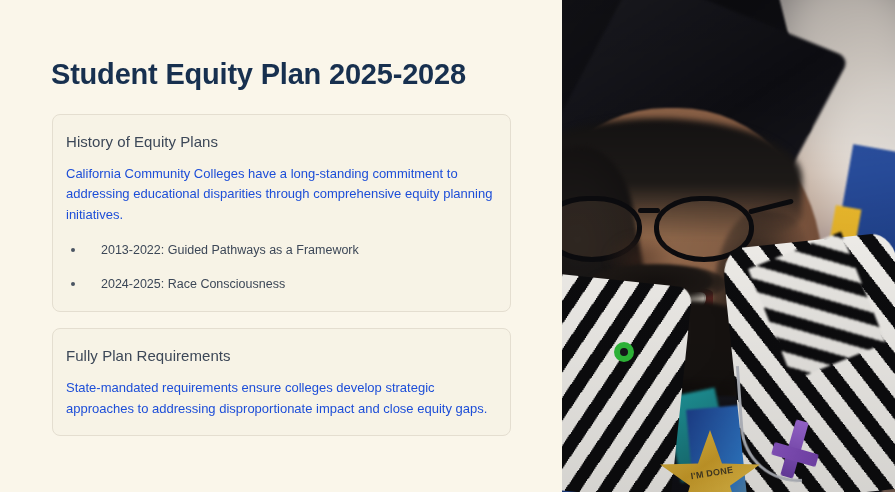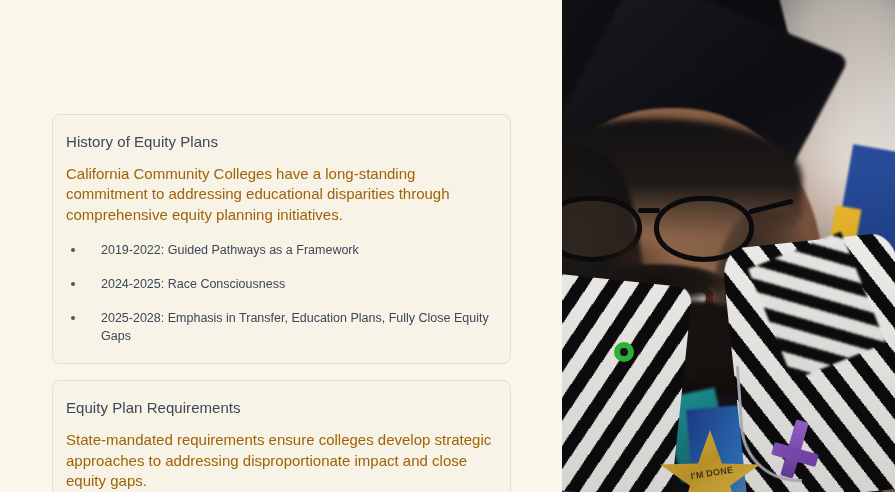--- a/index.html
+++ b/index.html
@@ -62,23 +62,23 @@
   .card-title {
     font-size: 15px;
     font-weight: 400;
     color: #3c4757;
     letter-spacing: 0.05px;
     padding-left: 1px;
     margin-bottom: 14px;
   }
 
   .card-body {
-    font-size: 15px;
+    font-size: 13px;
     line-height: 20.4px;
-    color: #a16207;
+    color: #1d4ed8;
     padding-left: 1px;
     max-width: 430px;
   }
 
   .bullet-list {
     list-style: none;
     margin-top: 16px;
   }
 
   .bullet-list li {
@@ -415,44 +415,41 @@
     pointer-events: none;
   }
 </style>
 </head>
 <body>
 
 <div class="page">
 
   <section class="content-panel">
 
+    <h1 class="page-title">Student Equity Plan 2025-2028</h1>
 
     <div class="cards">
 
       <article class="card">
         <h2 class="card-title">History of Equity Plans</h2>
         <p class="card-body">California Community Colleges have a long-standing commitment to addressing educational disparities through comprehensive equity planning initiatives.</p>
         <ul class="bullet-list">
           <li>
             <span class="dot"></span>
-            <span>2019-2022: Guided Pathways as a Framework</span>
+            <span>2013-2022: Guided Pathways as a Framework</span>
           </li>
           <li>
             <span class="dot"></span>
             <span>2024-2025: Race Consciousness</span>
           </li>
-          <li>
-            <span class="dot"></span>
-            <span>2025-2028: Emphasis in Transfer, Education Plans, Fully Close Equity Gaps</span>
-          </li>
         </ul>
       </article>
 
       <article class="card">
-        <h2 class="card-title">Equity Plan Requirements</h2>
+        <h2 class="card-title">Fully Plan Requirements</h2>
         <p class="card-body">State-mandated requirements ensure colleges develop strategic approaches to addressing disproportionate impact and close equity gaps.</p>
       </article>
 
     </div>
   </section>
 
   <section class="photo-panel">
     <div class="layer bg-bokeh"></div>
 
     <div class="layer cap-board"></div>

